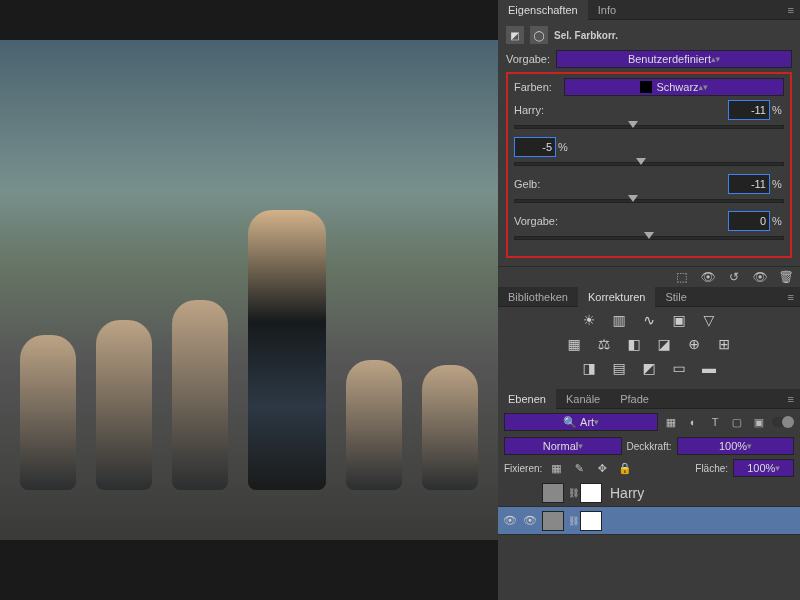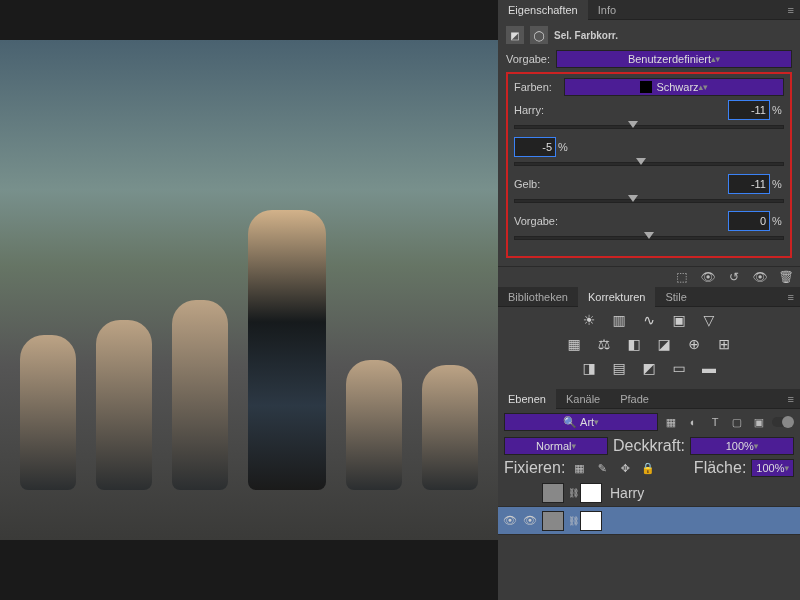--- a/index.html
+++ b/index.html
@@ -103,21 +103,21 @@
   .icon-grid { padding:4px 12px 6px; }
   .icon-grid-label { color:#ccc; font-size:11px; margin:3px 0 4px; }
   .irow { display:flex; gap:10px; margin-bottom:6px; justify-content:center;}
   .adj-icon { width:20px; height:18px; color:#ccc; display:flex; align-items:center; justify-content:center; cursor:pointer; font-size:14px;}
 
   
   .layer-tools { padding:4px 6px; display:flex; align-items:center; gap:4px; flex-wrap:wrap; }
   .layer-search { flex:1; min-width:50px; }
   .li { width:18px; height:16px; color:#bbb; display:flex; align-items:center; justify-content:center; cursor:pointer; font-size:11px;}
   .layer-row2 { padding:2px 6px; display:flex; align-items:center; gap:5px; }
-  .lbl2 { color:#ccc; font-size:16px; }
+  .lbl2 { color:#ccc; font-size:10px; }
   .layer-list { background:#3b3b3b; }
   .layer-item { display:flex; align-items:center; height:28px; border-bottom:1px solid #2d2d2d; padding:0 4px; gap:4px;}
   .layer-item.selected { background:#5676a5; color:#fff; }
   .vis { width:16px; text-align:center; cursor:pointer; color:#ccc; }
   .thumb { width:22px; height:20px; background:#888; border:1px solid #222; }
   .mask { width:22px; height:20px; background:#fff; border:1px solid #222; }
   .lname { flex:1; font-size:14px; padding-left:4px; overflow:hidden; white-space:nowrap; }
   .toggle-sw { width:22px; height:10px; background:#333; border-radius:5px; position:relative; cursor:pointer;}
   .toggle-sw::after{content:"";position:absolute;right:0;top:-1px;width:12px;height:12px;background:#888;border-radius:50%;}
   .fill-space { flex:1; }

